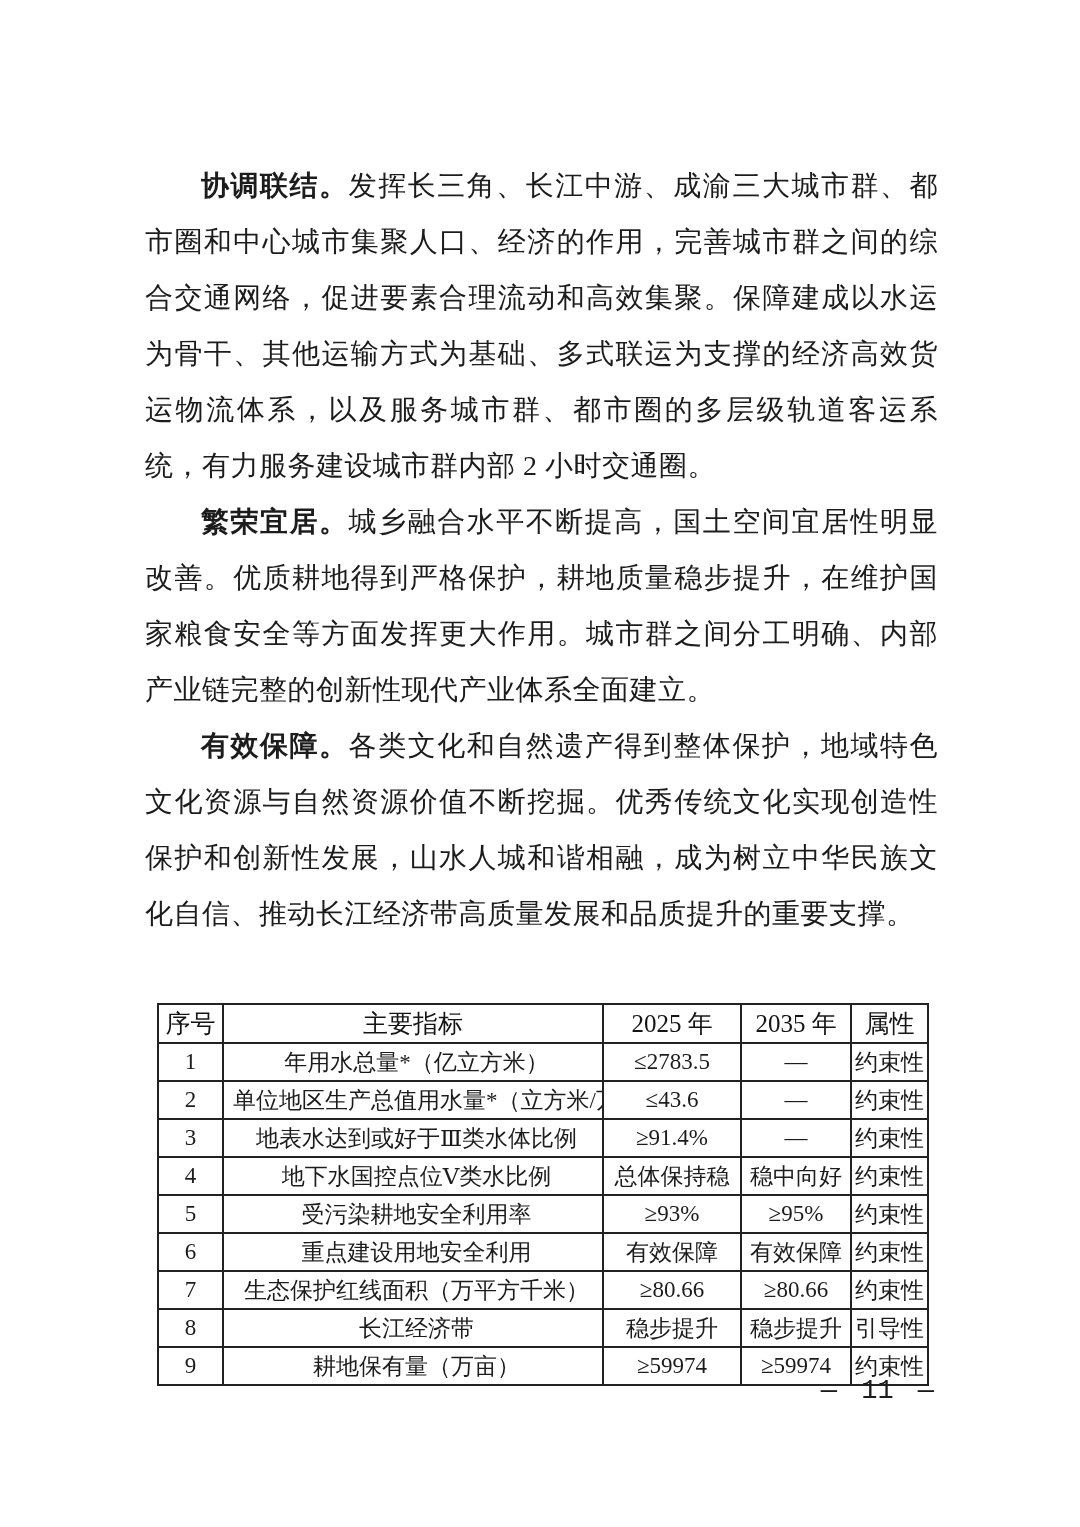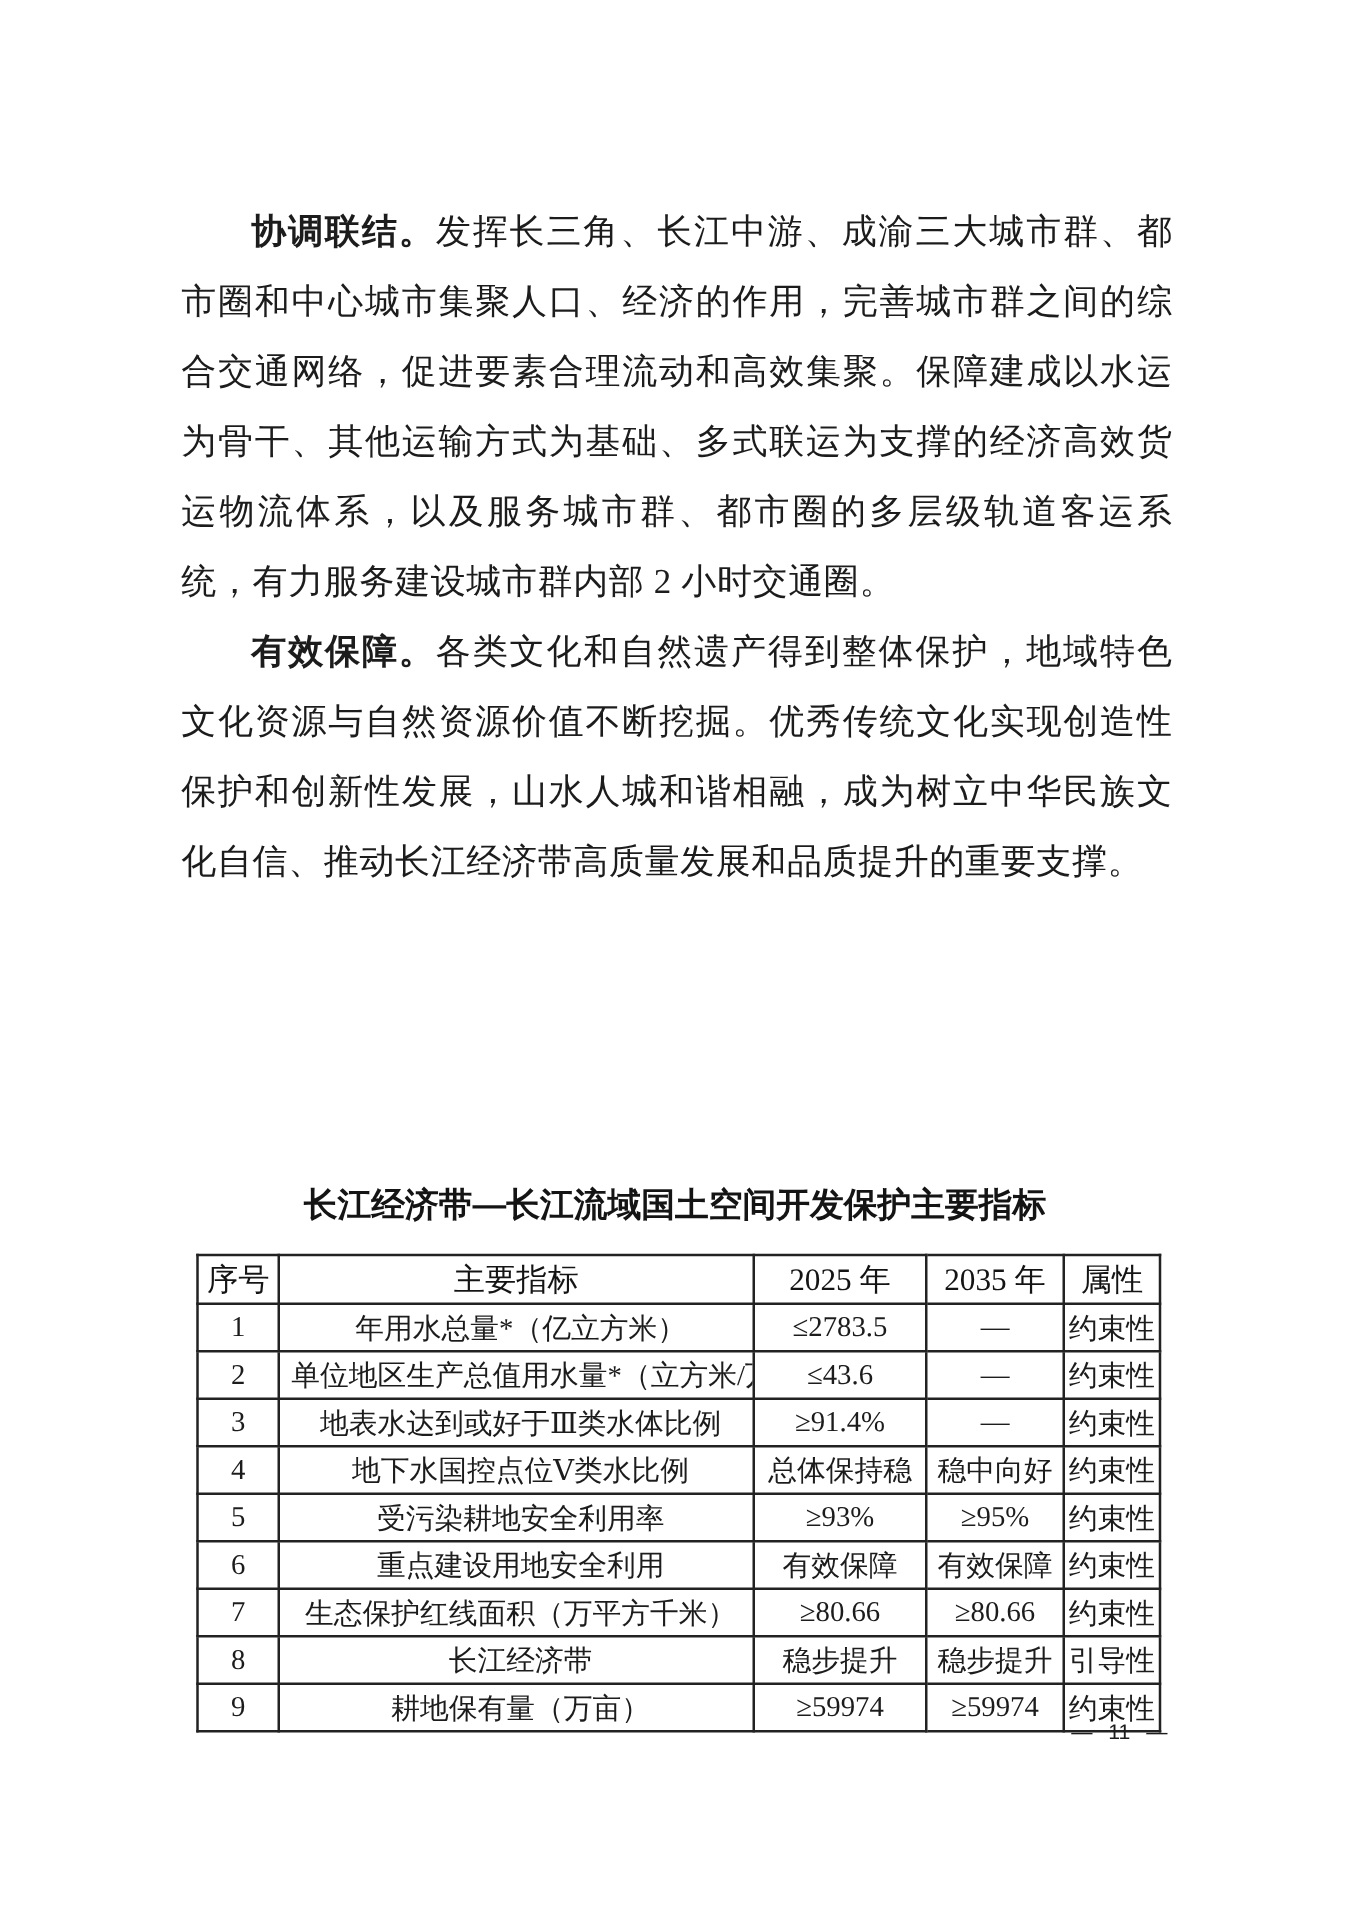--- a/index.html
+++ b/index.html
@@ -80,37 +80,37 @@
   }
   .indicator-table td.cell-indicator {
     text-align: center;
     padding-left: 9px;
   }
   
   .footer {
     position: absolute;
     top: 1376px;
     right: 146px;
-    font-size: 17px;
-    font-family: Liberation Sans, sans-serif;
+    font-size: 27px;
+    font-family: Liberation Mono, monospace;
     color: #1c1c1c;
     word-spacing: 8px;
   }
 </style>
 </head>
 <body>
 
 <div class="page">
 
   <div class="text-block">
     <p><span class="para-lead">协调联结。</span><span>发挥长三角、长江中游、成渝三大城市群、都市圈和中心城市集聚人口、经济的作用，完善城市群之间的综合交通网络，促进要素合理流动和高效集聚。保障建成以水运为骨干、其他运输方式为基础、多式联运为支撑的经济高效货运物流体系，以及服务城市群、都市圈的多层级轨道客运系统，有力服务建设城市群内部 2 小时交通圈。</span></p>
+    <p><span class="para-lead">繁荣宜居。</span><span>城乡融合水平不断提高，国土空间宜居性明显改善。优质耕地得到严格保护，耕地质量稳步提升，在维护国家粮食安全等方面发挥更大作用。城市群之间分工明确、内部产业链完整的创新性现代产业体系全面建立。</span></p>
     <p><span class="para-lead">有效保障。</span><span>各类文化和自然遗产得到整体保护，地域特色文化资源与自然资源价值不断挖掘。优秀传统文化实现创造性保护和创新性发展，山水人城和谐相融，成为树立中华民族文化自信、推动长江经济带高质量发展和品质提升的重要支撑。</span></p>
   </div>
 
-  <h2 class="table-title">长江经济带—长江流域国土空间开发保护主要指标</h2>
 
   <table class="indicator-table">
     <colgroup>
       <col style="width:65px">
       <col style="width:380px">
       <col style="width:138px">
       <col style="width:110px">
       <col style="width:77px">
     </colgroup>
     <thead>

